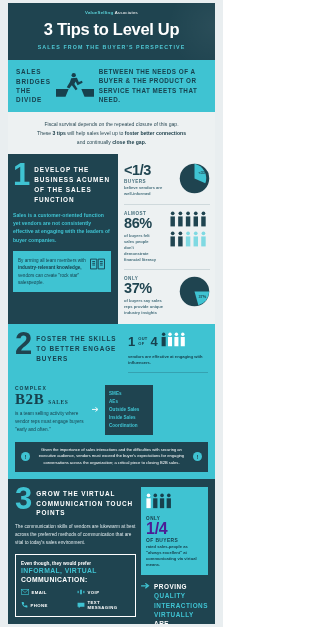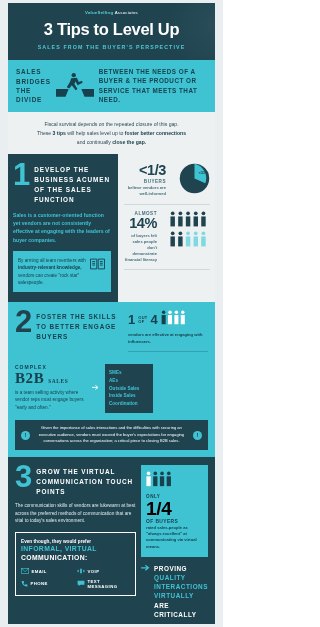--- a/index.html
+++ b/index.html
@@ -36,21 +36,21 @@
   .n-dark{color:#1f4450;}
   .s-title{font-size:6.4px;font-weight:bold;letter-spacing:.9px;line-height:1.55;padding-top:2px;}
   .t-white{color:#ffffff;}
   .t-dark{color:#17414e;}
   .s1 .lead{color:#3fc3d2;font-size:5.1px;font-weight:bold;line-height:1.6;margin-top:6px;}
   .callout{background:#3fc3d2;margin-top:7px;padding:6px 5px;display:flex;gap:3px;align-items:flex-start;}
   .callout p{margin:0;color:#17414e;font-size:4.6px;line-height:1.62;}
   .callout b{font-weight:bold;}
 
   
-  .stat{display:flex;align-items:flex-start;gap:13px;text-align:right;}
+  .stat{display:flex;align-items:flex-start;gap:13px;}
   .stat-txt{flex:1;}
   .pre{color:#47707d;font-size:4.6px;font-weight:bold;letter-spacing:.5px;}
   .big{color:#1f4450;font-size:14.5px;font-weight:bold;line-height:1.05;letter-spacing:-.4px;}
   .sub{color:#47707d;font-size:4.1px;font-weight:bold;line-height:1.5;margin-top:1px;}
   .divider{height:1px;background:#cfd9dc;margin:6px 0;}
 
   
   .s2{background:#3fc3d2;padding:8px 7px 7px;}
   .s2 .cols{display:flex;gap:5px;margin-top:7px;}
   .s2 .c1{width:72px;}
@@ -85,21 +85,21 @@
   .s3 .right{flex:1;}
   .s3 .body{color:#dfe9ec;font-size:4.7px;line-height:1.66;margin-top:5px;}
   .framebox{border:1px solid #ffffff;margin-top:7px;padding:6px 5px 6px;}
   .framebox .t1{color:#ffffff;font-size:4.7px;font-weight:bold;}
   .framebox .t2{color:#3fc3d2;font-size:6.8px;font-weight:bold;letter-spacing:.4px;line-height:1.3;margin-top:1px;}
   .framebox .t3{color:#ffffff;font-size:6.8px;font-weight:bold;letter-spacing:.4px;line-height:1.3;}
   .chgrid{display:grid;grid-template-columns:1fr 1fr;gap:4px 3px;margin-top:5px;}
   .ch{display:flex;align-items:center;gap:2.5px;color:#ffffff;font-size:4.3px;font-weight:bold;letter-spacing:.4px;}
   .tealbox{background:#3fc3d2;padding:6px 5px 7px;}
   .tealbox .pre{color:#17414e;}
-  .tealbox .frac{color:#000000;font-size:19px;font-weight:bold;line-height:1;letter-spacing:-.3px;}
+  .tealbox .frac{color:#4c1d95;font-size:16px;font-weight:bold;line-height:1;letter-spacing:-.3px;}
   .tealbox .ofb{color:#17414e;font-size:4.9px;font-weight:bold;letter-spacing:.4px;margin-top:1px;}
   .tealbox .sub{color:#17414e;}
   .proving{display:flex;align-items:flex-start;gap:3px;margin-top:7px;}
   .proving .arr{color:#3fc3d2;font-size:7px;line-height:1;padding-top:1px;}
   .proving .pt{font-size:6.4px;font-weight:bold;letter-spacing:.5px;line-height:1.45;}
   .proving .w{color:#ffffff;}
   .proving .c{color:#3fc3d2;}
 </style>
 </head>
 <body>
@@ -176,21 +176,21 @@
             <text x="25" y="14" font-size="5" font-family="Liberation Sans, sans-serif" font-weight="bold" fill="#1f4450">&lt;33%</text>
           </svg>
         </span>
       </div>
 
       <div class="divider"></div>
 
       <div class="stat">
         <div class="stat-txt">
           <div class="pre">ALMOST</div>
-          <div class="big">14%</div>
+          <div class="big">86%</div>
           <div class="sub">of buyers felt sales people don't demonstrate financial literacy</div>
         </div>
         <div>
           <svg viewBox="0 0 52 22" width="40" height="17">
             <g>
               <g fill="#1f4450">
                 <g>
                       <circle cx="3.5" cy="3" r="2.4"></circle>
                       <path d="M0.6 7 h5.8 v13 h-5.8 z" rx="1"></path>
                     </g>
@@ -239,20 +239,34 @@
                       <path d="M0.6 7 h5.8 v13 h-5.8 z"></path>
                     </g>
               </g>
             </g>
           </svg>
         </div>
       </div>
 
       <div class="divider"></div>
 
+      <div class="stat">
+        <div class="stat-txt">
+          <div class="pre">ONLY</div>
+          <div class="big">37%</div>
+          <div class="sub">of buyers say sales reps provide unique industry insights</div>
+        </div>
+        <span>
+          <svg viewBox="0 0 40 40" width="31" height="31">
+            <circle cx="20" cy="20" r="19" fill="#1f4450"></circle>
+            <path d="M20 20 L39 20 A19 19 0 0 1 25 37.8 Z" fill="#3fc3d2"></path>
+            <text x="25" y="28" font-size="5" font-family="Liberation Sans, sans-serif" font-weight="bold" fill="#1f4450">37%</text>
+          </svg>
+        </span>
+      </div>
     </div>
   </div>
 
   <div class="s2">
     <div class="toprow">
       <div class="left">
         <div class="numrow">
           <div class="bignum n-dark">2</div>
           <div class="s-title t-dark">FOSTER THE SKILLS TO BETTER ENGAGE BUYERS</div>
         </div>

